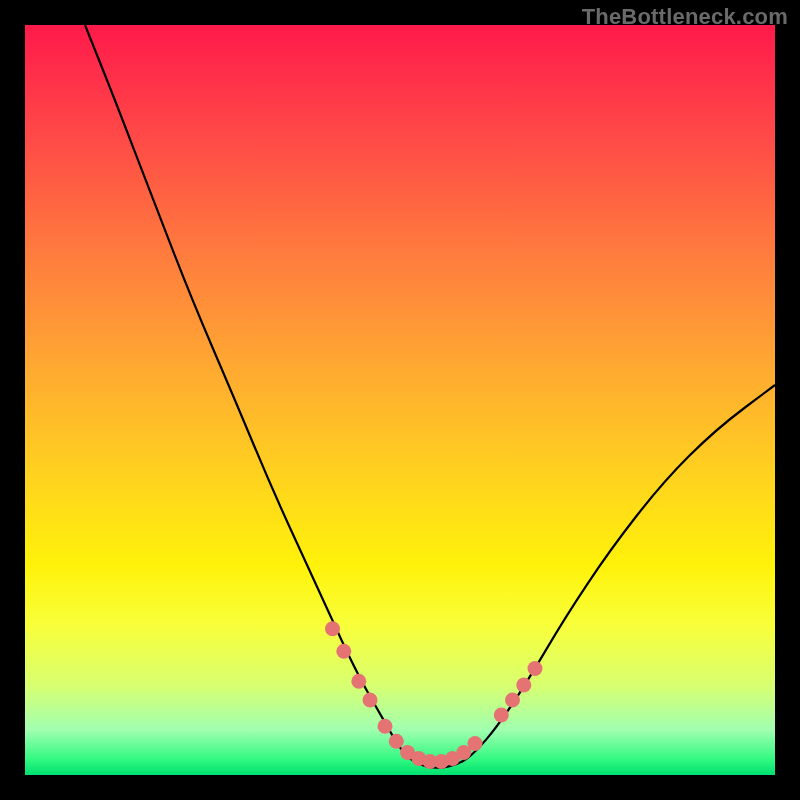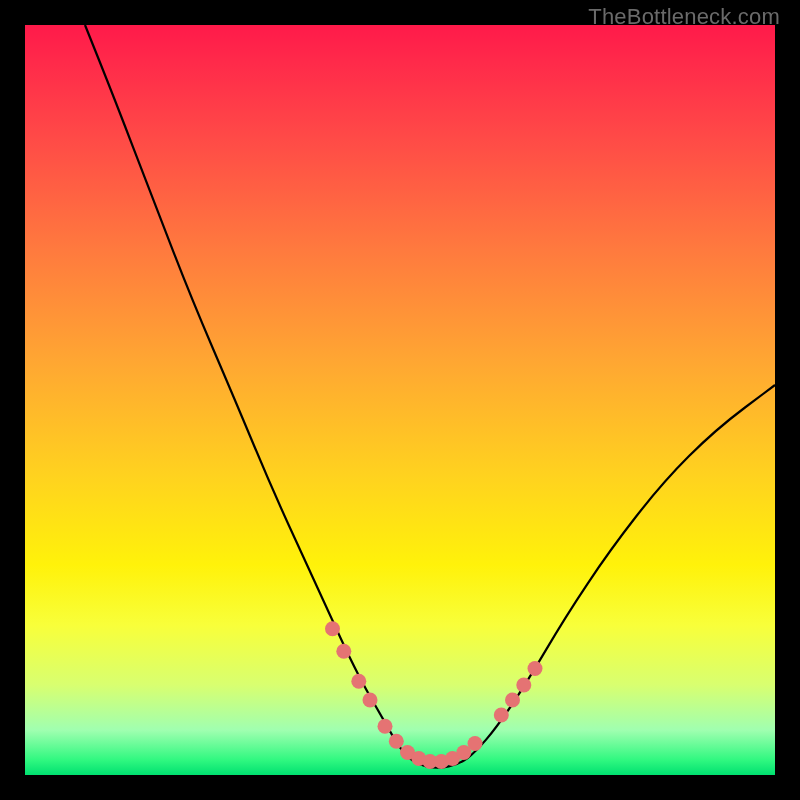--- a/index.html
+++ b/index.html
@@ -36,24 +36,24 @@
       #f8ff3a 80%,
       #d8ff70 88%,
       #a0ffb0 94%,
       #30f880 98%,
       #00e070 100%
     );
   }
   .watermark {
     position: absolute;
     top: 4px;
-    right: 20px;
+    right: 12px;
     font-family: Arial, Helvetica, sans-serif;
     font-size: 22px;
-    font-weight: normal;
+    font-weight: bold;
     color: #6a6a6a;
     letter-spacing: 0.2px;
   }
   svg.curve {
     position: absolute;
     top: 25px;
     left: 25px;
     width: 750px;
     height: 750px;
     overflow: visible;

